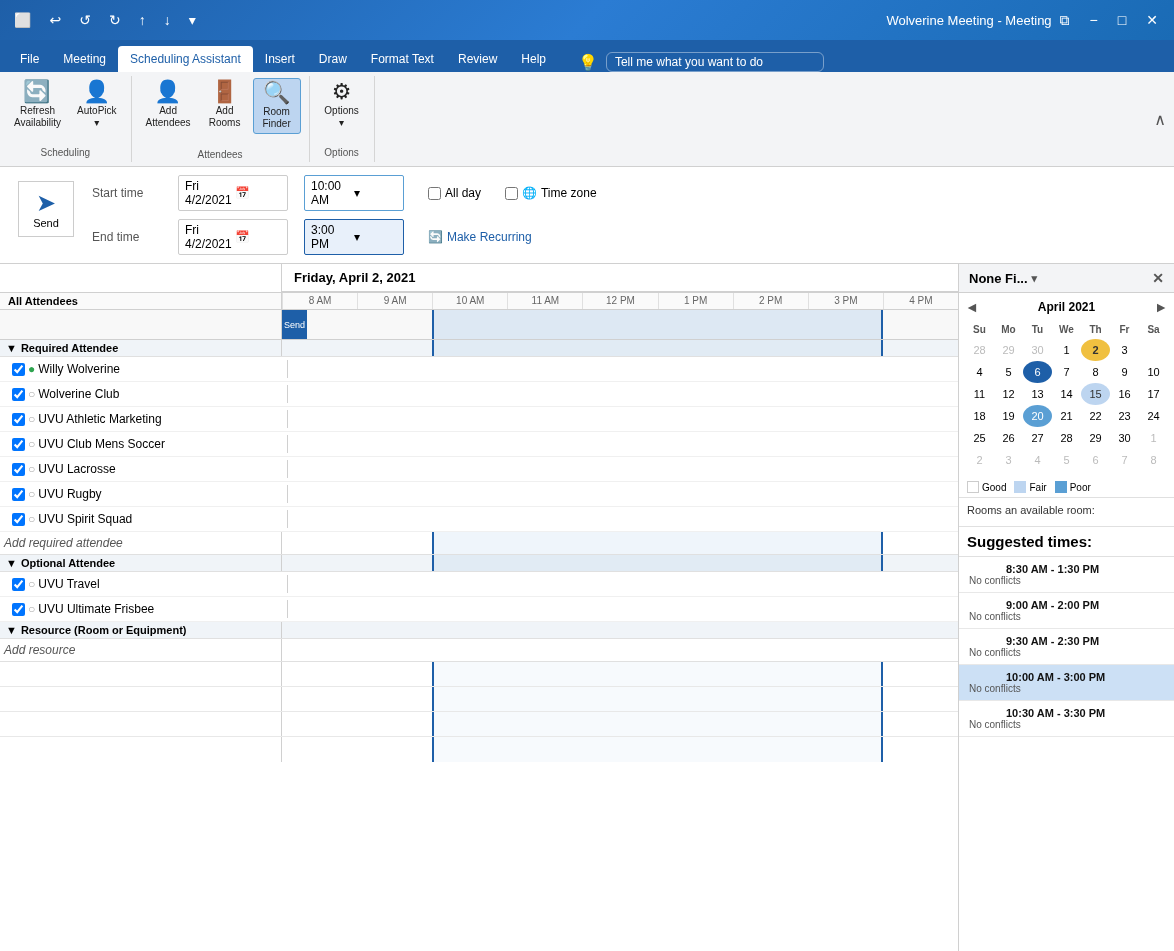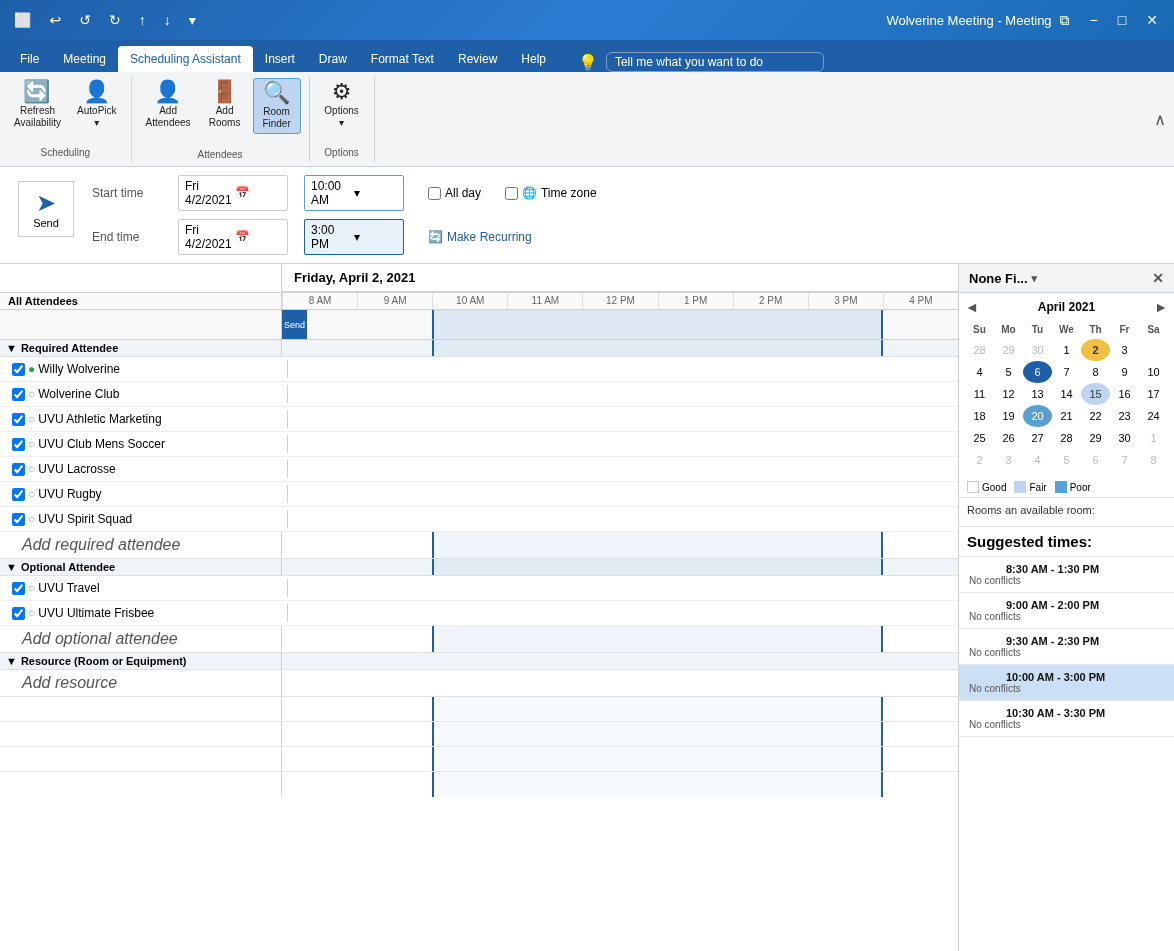--- a/index.html
+++ b/index.html
@@ -227,23 +227,23 @@
       align-items: center;
       padding: 3px 6px;
       border-bottom: 1px solid #f0f0f0;
       font-size: 12px;
       height: 25px;
     }
     .attendee-row input[type="checkbox"] { margin-right: 4px; }
     .green-circle { color: #2ea44f; }
     .gray-circle { color: #aaa; }
     .add-attendee-row {
-      padding: 4px 22px;
+      padding: 4px 4px;
       color: #555;
-      font-size: 16px;
+      font-size: 12px;
       cursor: pointer;
       font-style: italic;
     }
 
     
     .send-btn {
       width: 56px;
       height: 56px;
       border: 1px solid #ccc;
       background: white;
@@ -559,26 +559,20 @@
           <div style="width:282px;flex-shrink:0;border-right:1px solid #d0d0d0;display:flex;align-items:center;padding:2px 6px;">
             <input type="checkbox" checked="" style="margin-right: 3px;">
             <span class="gray-circle" style="margin-right:3px;">○</span>
             <span>UVU Ultimate Frisbee</span>
           </div>
           <div style="flex:1;position:relative;">
             <div style="position:absolute;left:22.2%;right:11.1%;background:rgba(100,160,220,0.1);border-left:2px solid #1e5fa8;border-right:2px solid #1e5fa8;top:0;bottom:0;"></div>
           </div>
         </div>
 
-        <div style="display:flex;border-bottom:1px solid #e0e0e0;">
-          <div class="add-attendee-row" style="width:282px;flex-shrink:0;border-right:1px solid #d0d0d0;">Add optional attendee</div>
-          <div style="flex:1;position:relative;">
-            <div style="position:absolute;left:22.2%;right:11.1%;background:rgba(100,160,220,0.1);border-left:2px solid #1e5fa8;border-right:2px solid #1e5fa8;top:0;bottom:0;"></div>
-          </div>
-        </div>
 
         <div style="background:#f0f4f8;border-bottom:1px solid #e0e0e0;display:flex;">
           <div style="width:282px;flex-shrink:0;border-right:1px solid #d0d0d0;display:flex;align-items:center;padding:2px 6px;font-weight:bold;font-size:11px;">
             <span style="margin-right:4px;">▼</span>
             <span>Resource (Room or Equipment)</span>
           </div>
           <div style="flex:1;"></div>
         </div>
 
         <div style="display:flex;border-bottom:1px solid #e0e0e0;">

